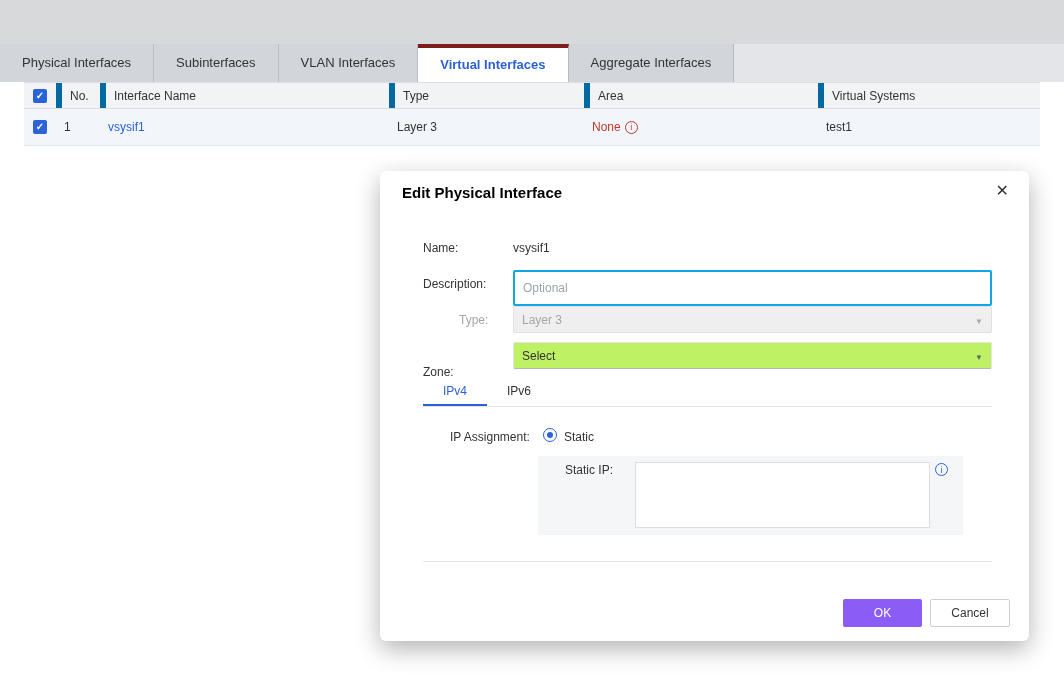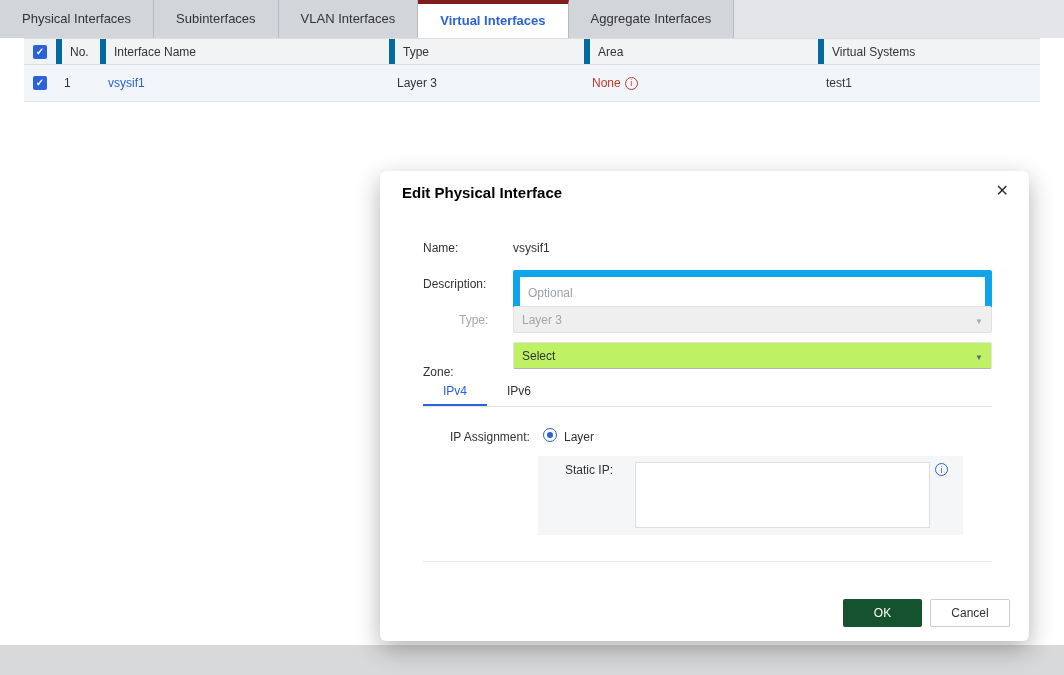--- a/index.html
+++ b/index.html
@@ -13,20 +13,21 @@
     height: 675px;
     background: #d8d9db;
     overflow: hidden;
   }
   
   .tabbar {
     display: flex;
     height: 38px;
     background: #e3e5e8;
     align-items: stretch;
+    margin-top: 44px;
   }
   .tab {
     padding: 0 22px;
     line-height: 38px;
     font-size: 13px;
     color: #333;
     background: #d2d5d9;
     border-right: 1px solid #b7bbc1;
     cursor: pointer;
     white-space: nowrap;
@@ -122,21 +123,21 @@
   .m-title { position: absolute; left: 22px; top: 13px; font-size: 15px; font-weight: bold; color: #000; }
   .m-close { position: absolute; right: 20px; top: 12px; font-size: 16px; color: #333; cursor: pointer; line-height: 1; }
   .m-close::after { content: "✕"; }
   .m-label { position: absolute; left: 43px; }
   .l-name { top: 70px; }
   .v-name { position: absolute; left: 133px; top: 70px; }
   .l-desc { top: 106px; }
   .input-desc {
     position: absolute; left: 133px; top: 99px;
     width: 479px; height: 27px;
-    border: 7px solid #0ea5e9;
+    border: 2px solid #0ea5e9;
     border-radius: 2px;
     padding: 16px 8px;
     font: inherit; color: #333;
     outline: none;
   }
   .input-desc::placeholder { color: #9da3ad; }
   .l-type { top: 142px; color: #a6a6a6; margin-left: 36px; }
   .sel {
     position: absolute; left: 133px;
     width: 479px; height: 27px;
@@ -188,21 +189,21 @@
     resize: none;
     font: inherit;
     padding: 6px 8px;
     outline: none;
   }
   .info-blue { position: absolute; left: 555px; top: 292px; color: #2b62d9; cursor: pointer; }
   .sep { position: absolute; left: 43px; top: 390px; width: 569px; border-top: 1px solid #e8e8e8; }
   .btn-ok {
     position: absolute; left: 463px; top: 428px;
     width: 79px; height: 28px;
-    background: #14532d; color: #fff;
+    background: #8b5cf6; color: #fff;
     border: none; border-radius: 2px;
     font: inherit; cursor: pointer;
   }
   .btn-cancel {
     position: absolute; left: 550px; top: 428px;
     width: 80px; height: 28px;
     background: #fff; color: #333;
     border: 1px solid #cfcfcf; border-radius: 2px;
     font: inherit; cursor: pointer;
   }
@@ -275,21 +276,21 @@
       <span class="caret"></span>
     </div>
 
     <div class="ip-tabs">
       <div class="ip-tab active">IPv4</div>
       <div class="ip-tab">IPv6</div>
     </div>
 
     <div class="l-assign">IP Assignment:</div>
     <span class="radio"></span>
-    <div class="radio-label">Layer</div>
+    <div class="radio-label">Static</div>
 
     <div class="static-panel"></div>
     <div class="l-staticip">Static IP:</div>
     <textarea class="static-textarea" style=""></textarea>
     <span class="info-i info-blue"></span>
 
     <div class="sep"></div>
 
     <button class="btn-ok">OK</button>
     <button class="btn-cancel">Cancel</button>

